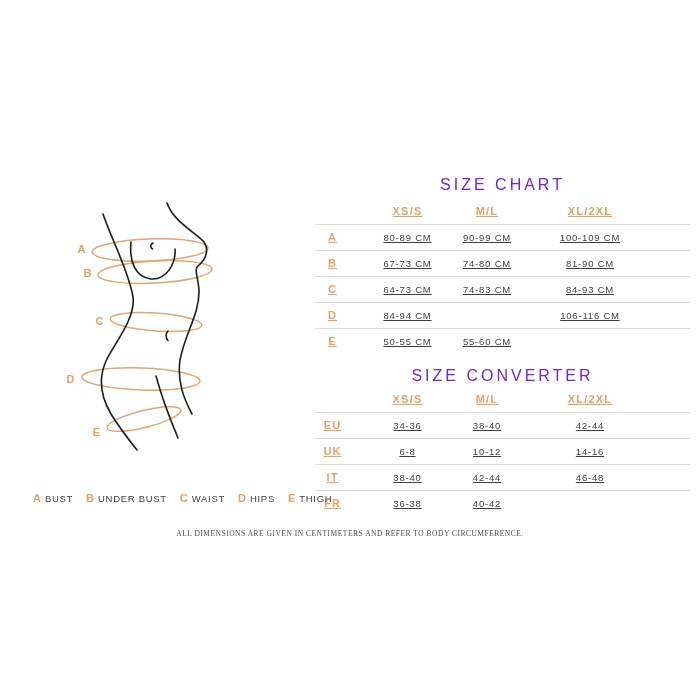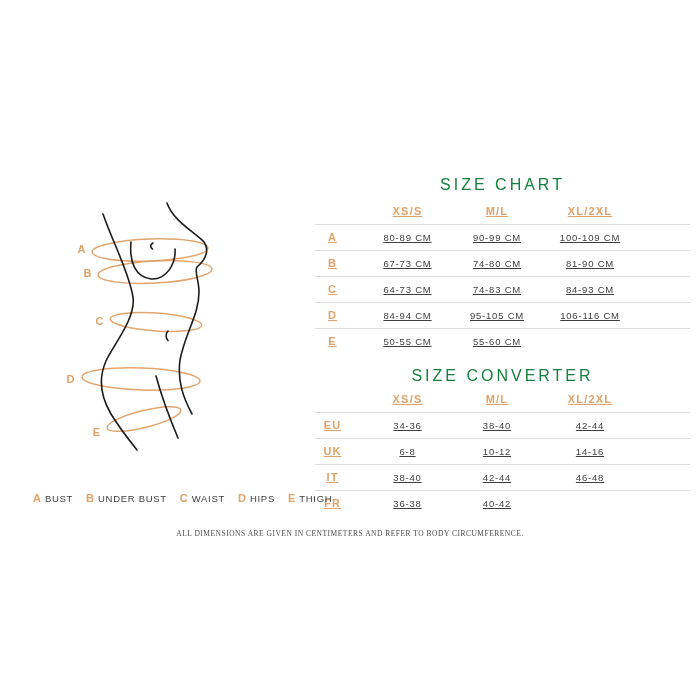--- a/index.html
+++ b/index.html
@@ -4,35 +4,35 @@
 <style>
   html, body { margin:0; padding:0; background:#ffffff; }
   .page {
     position:relative; width:700px; height:700px; background:#ffffff;
     font-family:"Liberation Sans", sans-serif; overflow:hidden;
   }
 
   
   .section-title {
     position:absolute; left:315px; width:375px; text-align:center;
-    font-size:16px; font-weight:400; letter-spacing:3px; color:#15803d;
+    font-size:16px; font-weight:400; letter-spacing:3px; color:#6d28d9;
   }
   .title-chart { top:176px; }
   .title-converter { top:367px; }
 
   
   .table { position:absolute; left:315px; width:375px; }
   .table-chart { top:199px; }
   .table-converter { top:387px; }
   .trow { position:relative; height:25px; border-bottom:1px solid #dcdcdc; }
   .trow.last { border-bottom:none; }
   .cell { position:absolute; top:0; height:25px; line-height:25px; text-align:center; white-space:nowrap;text-decoration:underline; }
   .c0 { left:0; width:35px; }
   .c1 { left:35px; width:115px; }
-  .c2 { left:130px; width:104px; }
+  .c2 { left:120px; width:104px; }
   .c3 { left:220px; width:110px; }
   .hdr { color:#e0a269; font-weight:bold; font-size:11px; letter-spacing:1.2px; }
   .rowlabel { color:#e0a269; font-weight:bold; font-size:11px; letter-spacing:1px; }
   .val { color:#3e3e3e; font-size:9.5px; letter-spacing:0.8px; }
 
   
   .figure-svg { position:absolute; left:55px; top:190px; }
   .figure-line { fill:none; stroke:#1c1c1c; stroke-width:1.6; stroke-linecap:round; }
   .figure-ellipse { fill:none; stroke:#e2a56e; stroke-width:1.5; }
   .figure-letter { fill:#e0a269; font-family:"Liberation Sans", sans-serif; font-size:11px; font-weight:bold; letter-spacing:1px; }
@@ -98,21 +98,20 @@
     </div>
     <div class="trow">
       <span class="cell c0 rowlabel">C</span>
       <span class="cell c1 val">64-73 CM</span>
       <span class="cell c2 val">74-83 CM</span>
       <span class="cell c3 val">84-93 CM</span>
     </div>
     <div class="trow">
       <span class="cell c0 rowlabel">D</span>
       <span class="cell c1 val">84-94 CM</span>
-      <span class="cell c2 val">95-105 CM</span>
       <span class="cell c3 val">106-116 CM</span>
     </div>
     <div class="trow last">
       <span class="cell c0 rowlabel">E</span>
       <span class="cell c1 val">50-55 CM</span>
       <span class="cell c2 val">55-60 CM</span>
     </div>
   </div>
 
   <div class="section-title title-converter">SIZE CONVERTER</div>

